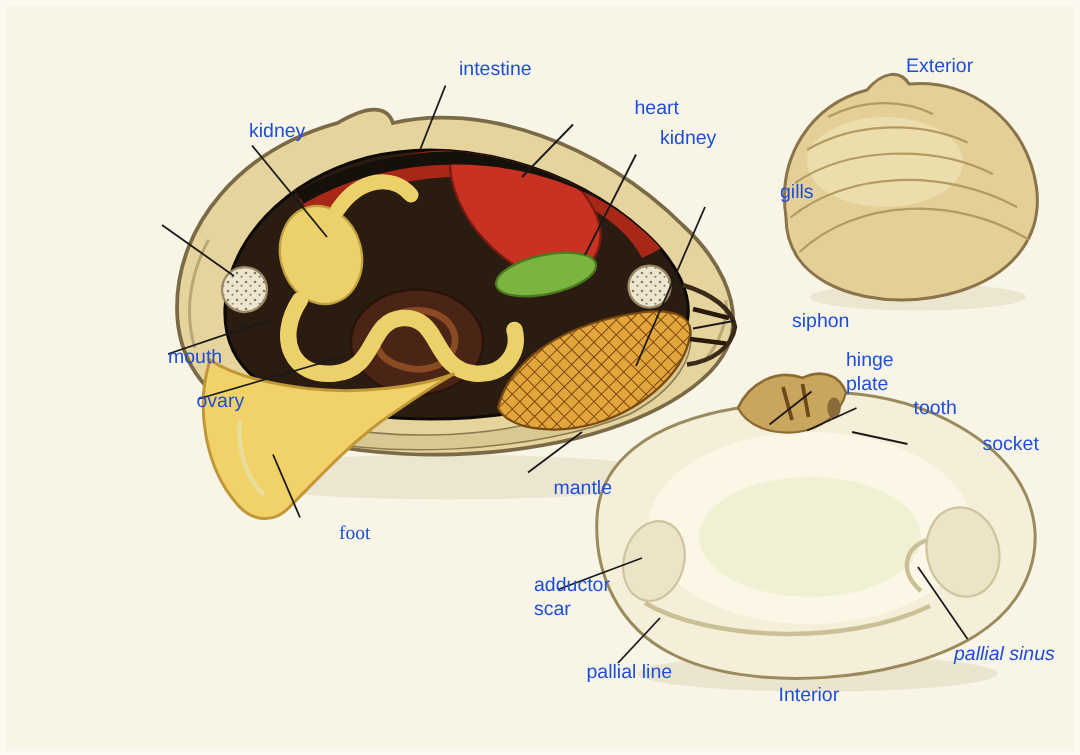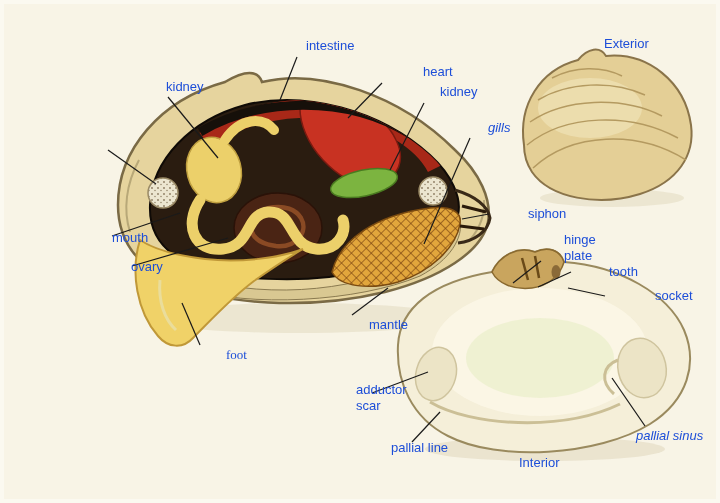--- a/index.html
+++ b/index.html
@@ -135,21 +135,21 @@
       <line x1="372" y1="393" x2="428" y2="372"></line>
       <line x1="412" y1="442" x2="440" y2="412"></line>
       <line x1="645" y1="426" x2="612" y2="378"></line>
     </g>
   </svg>
 
   <div class="label" style="left:270px;top:38px;">intestine</div>
   <div class="label" style="left:387px;top:64px;">heart</div>
   <div class="label" style="left:404px;top:84px;">kidney</div>
   <div class="label" style="left:130px;top:79px;">kidney</div>
-  <div class="label" style="left:452px;top:120px;font-style:italic;">gills</div>
+  <div class="label" style="left:484px;top:120px;">gills</div>
   <div class="label" style="left:492px;top:206px;">siphon</div>
   <div class="label" style="left:76px;top:230px;">mouth</div>
   <div class="label" style="left:95px;top:259px;text-align:right;">ovary</div>
   <div class="label" style="left:333px;top:317px;">mantle</div>
   <div class="label" style="left:190px;top:347px;font-family:Liberation Serif, serif;">foot</div>
   <div class="label" style="left:568px;top:36px;">Exterior</div>
   <div class="label" style="left:528px;top:232px;">hinge
 plate</div>
   <div class="label" style="left:573px;top:264px;">tooth</div>
   <div class="label" style="left:619px;top:288px;">socket</div>

